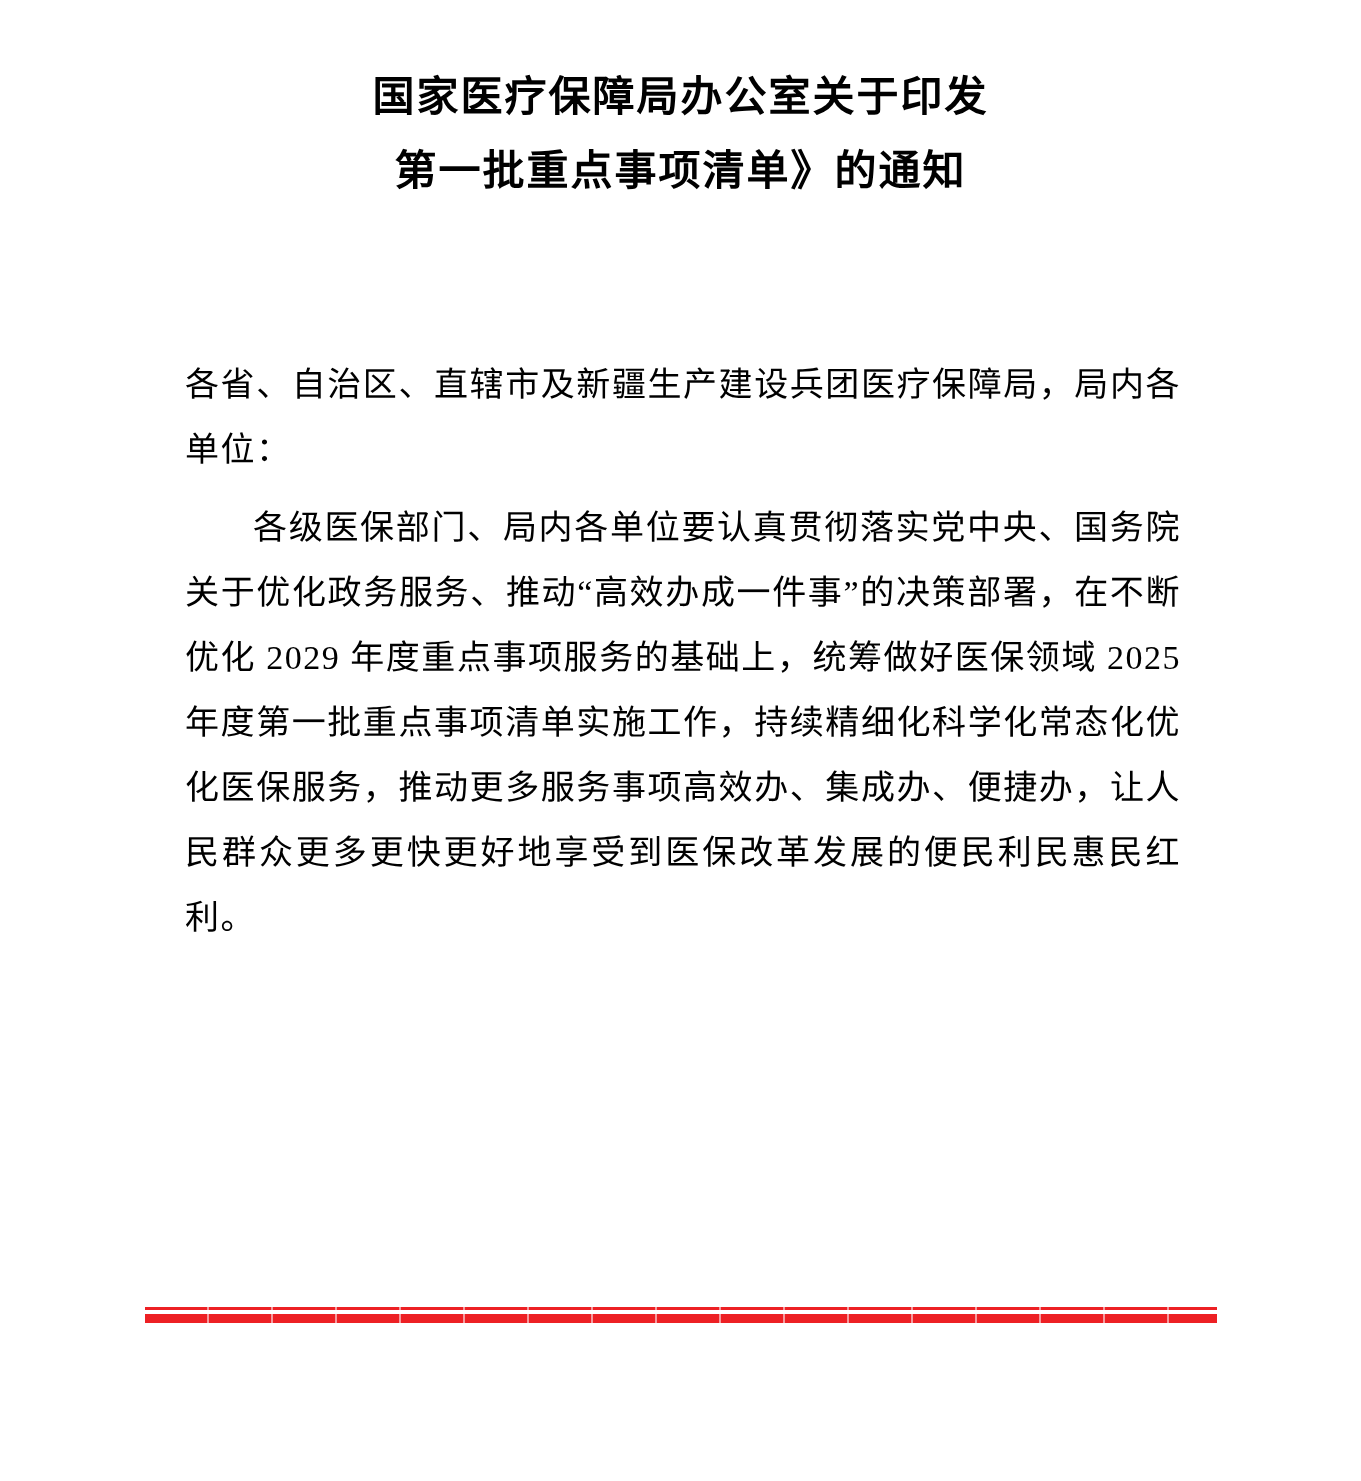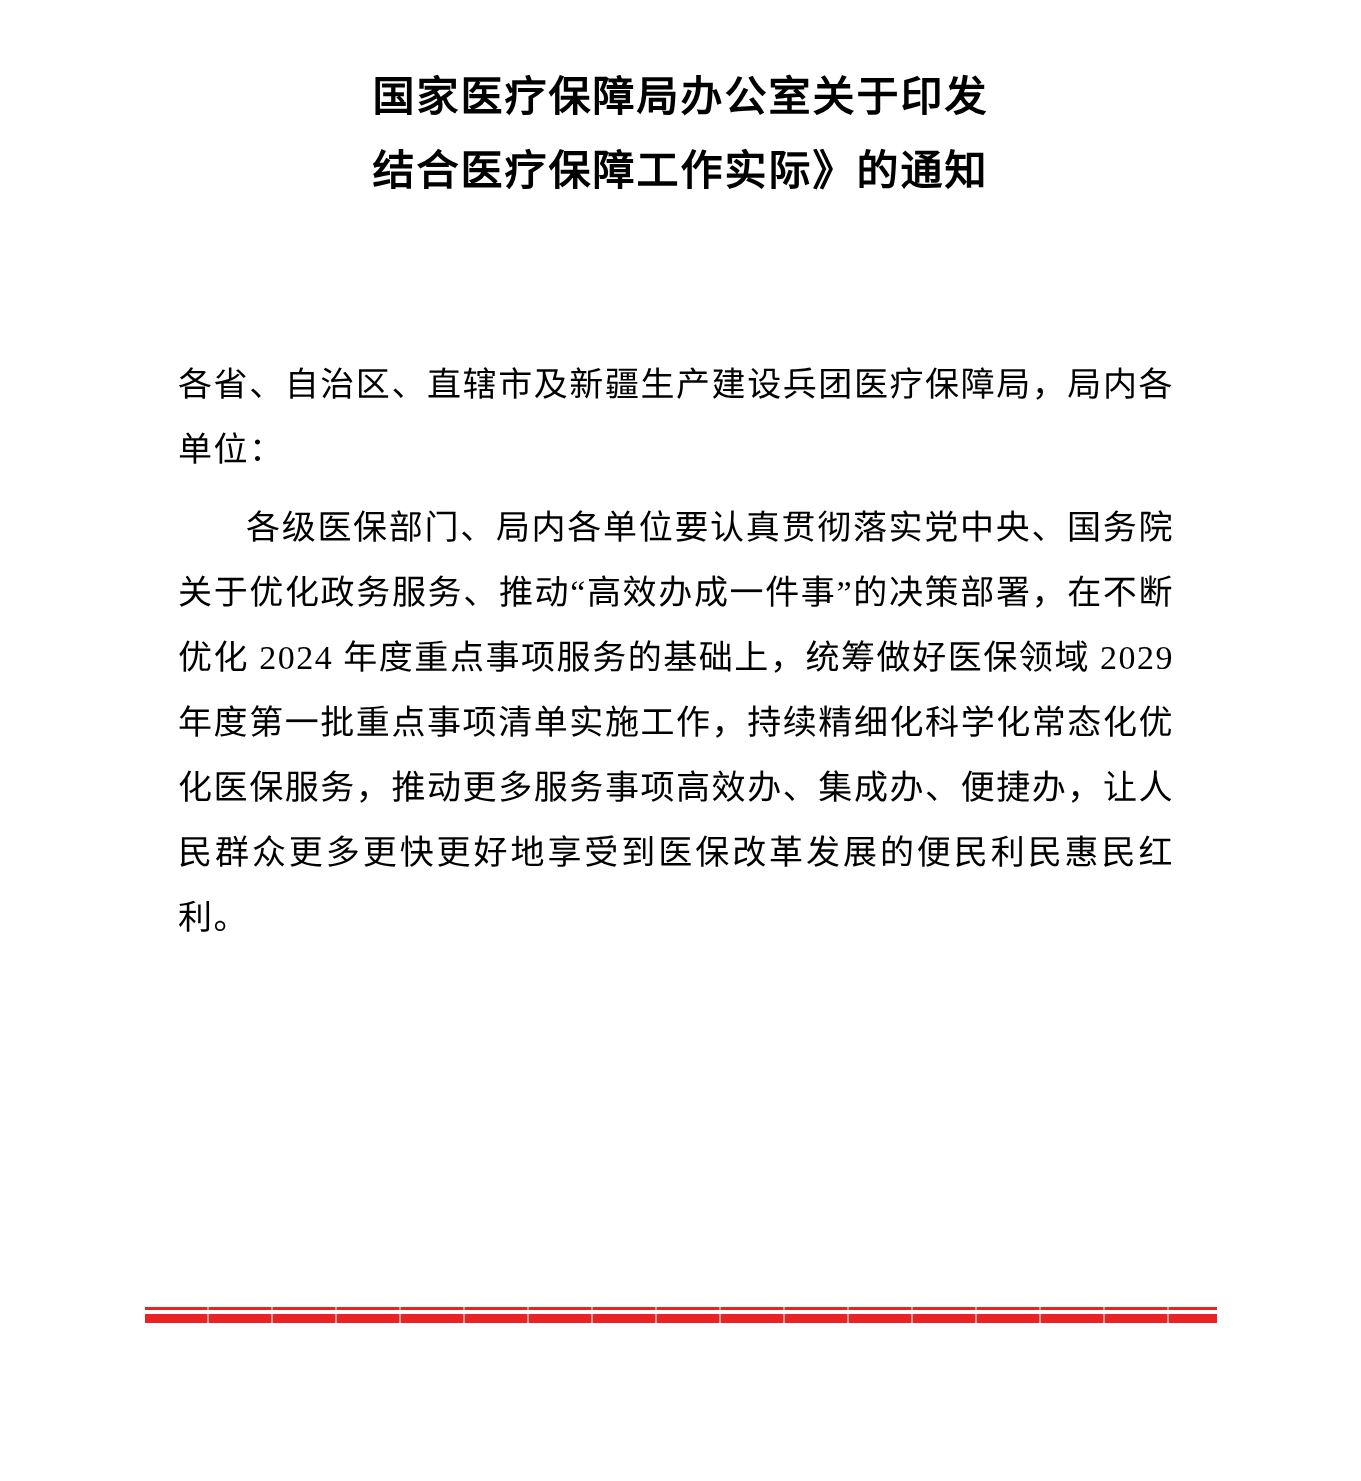--- a/index.html
+++ b/index.html
@@ -37,21 +37,21 @@
     font-size:42px;
     font-weight:bold;
     line-height:74px;
     letter-spacing:2px;
   }
   .title-line{display:block;white-space:nowrap;}
   
   .doc-body{
     position:absolute;
     top:352px;
-    left:178px;
+    left:185px;
     width:996px;
     font-size:34px;
     line-height:65px;
     letter-spacing:1.5px;
     text-align:justify;
     text-justify:inter-character;
   }
   .para{
     margin:0 0 13px 0;
     text-align-last:left;
@@ -78,26 +78,26 @@
       var(--divider-seam) 62px, var(--divider-seam) 64px);
   }
 </style>
 </head>
 <body>
 
 <div class="page">
 
   <h1 class="doc-title">
     <span class="title-line">国家医疗保障局办公室关于印发</span>
-    <span class="title-line">结合医疗保障工作实际》的通知</span>
+    <span class="title-line">第一批重点事项清单》的通知</span>
   </h1>
 
   <div class="doc-body">
     <p class="para">各省、自治区、直辖市及新疆生产建设兵团医疗保障局，局内各单位：</p>
-    <p class="para indent">各级医保部门、局内各单位要认真贯彻落实党中央、国务院关于优化政务服务、推动“高效办成一件事”的决策部署，在不断优化 2024 年度重点事项服务的基础上，统筹做好医保领域 2029 年度第一批重点事项清单实施工作，持续精细化科学化常态化优化医保服务，推动更多服务事项高效办、集成办、便捷办，让人民群众更多更快更好地享受到医保改革发展的便民利民惠民红利。</p>
+    <p class="para indent">各级医保部门、局内各单位要认真贯彻落实党中央、国务院关于优化政务服务、推动“高效办成一件事”的决策部署，在不断优化 2029 年度重点事项服务的基础上，统筹做好医保领域 2025 年度第一批重点事项清单实施工作，持续精细化科学化常态化优化医保服务，推动更多服务事项高效办、集成办、便捷办，让人民群众更多更快更好地享受到医保改革发展的便民利民惠民红利。</p>
   </div>
 
   <div class="divider">
     <div class="rule-thin"></div>
     <div class="rule-thick"></div>
   </div>
 
 </div>
 
 </body></html>

